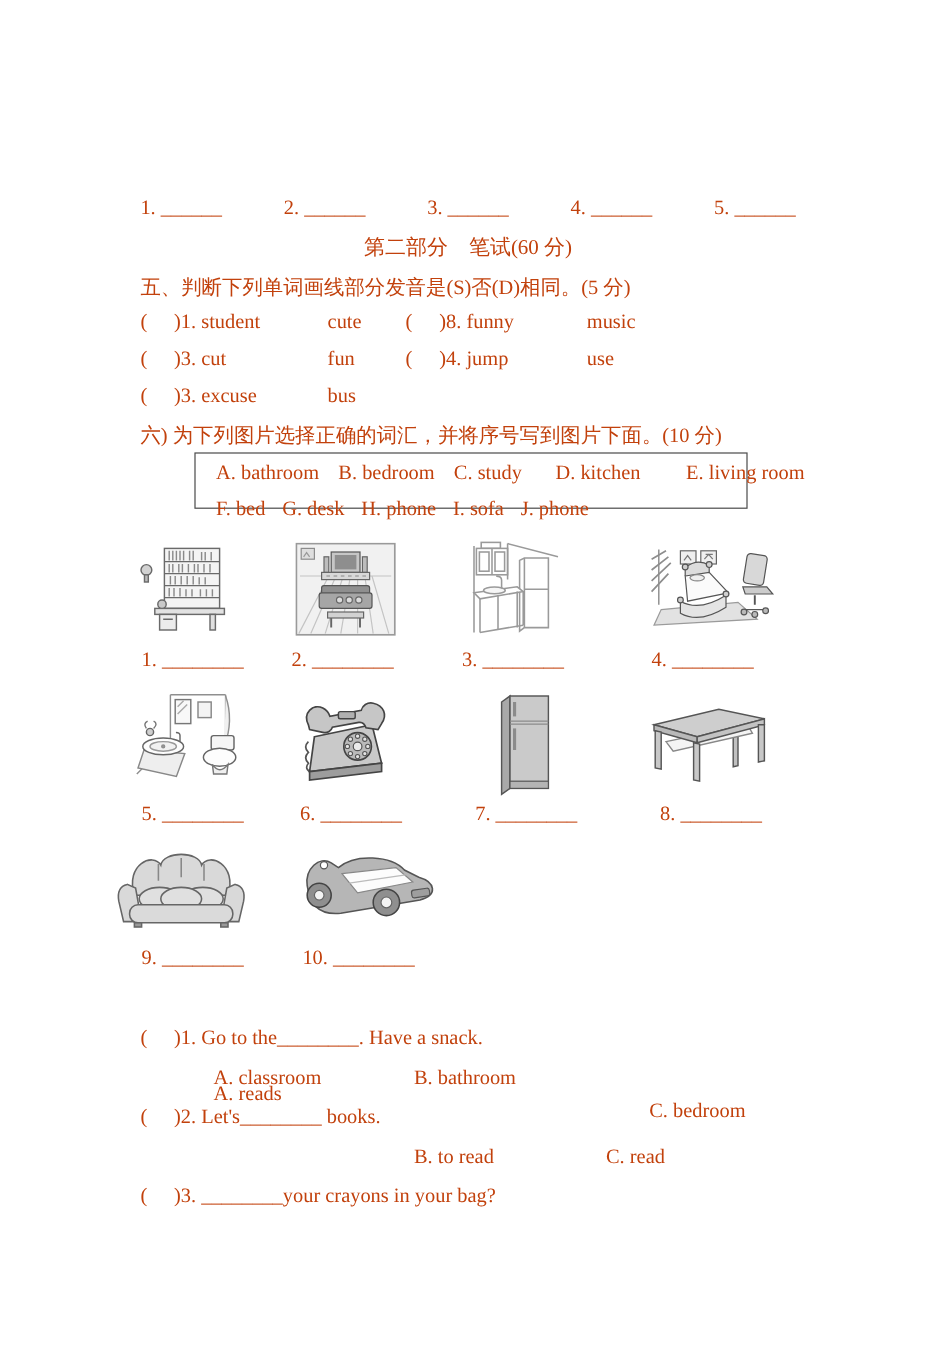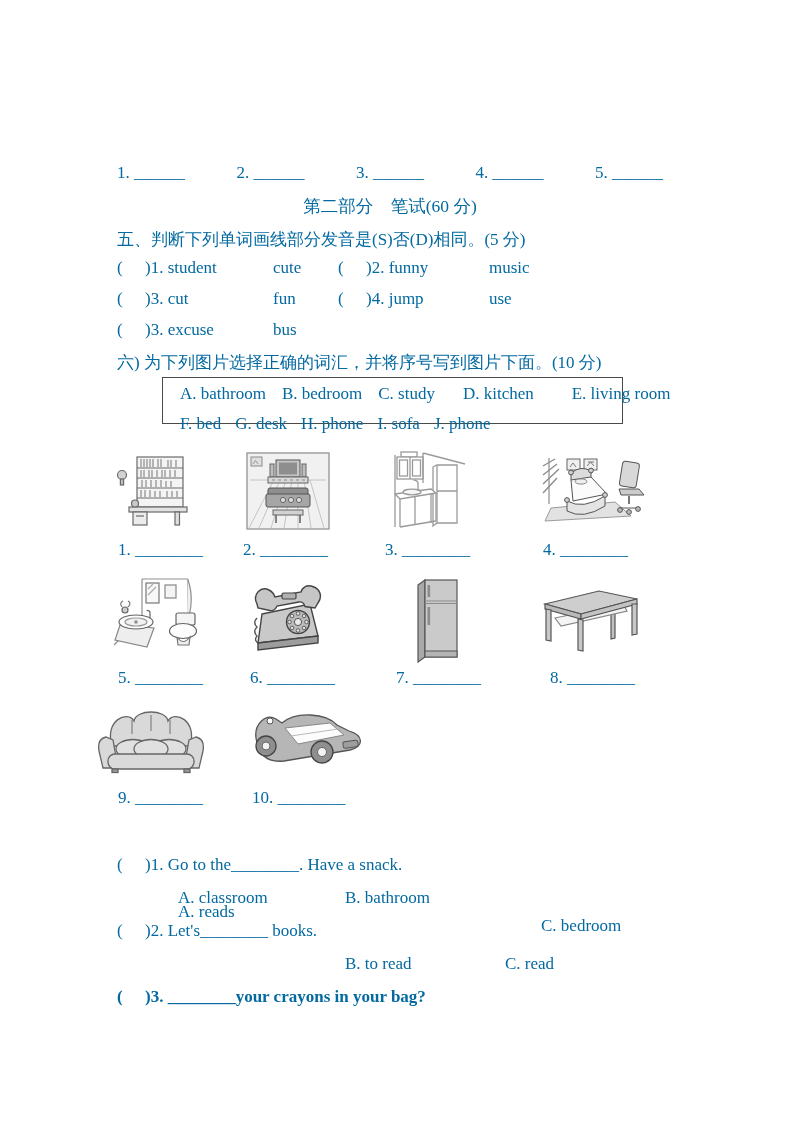--- a/index.html
+++ b/index.html
@@ -1,19 +1,19 @@
 <!DOCTYPE html>
 <html><head>
 <meta charset="utf-8">
 <style>
   html,body { margin:0; padding:0; background:#fff; }
   .sheet {
     position:relative; width:793px; height:1122px; background:#ffffff;
     font-family:"Liberation Serif","DejaVu Serif",serif;
-    font-size:17px; color:#0369a1; overflow:hidden;
+    font-size:17px; color:#c2410c; overflow:hidden;
   }
   .abs { position:absolute; white-space:nowrap; }
   .center { text-align:center; }
   
   .top-blanks { left:117px; top:163px; width:546px; display:flex; justify-content:space-between; }
   
   .part2 { left:117px; top:194px; width:546px; font-size:17.5px; }
   
   .s5row { left:117px; display:grid; grid-template-columns:28px 128px 65px 28px 123px auto; }
   .s5row .pair { }
@@ -51,21 +51,21 @@
 
   <div class="abs part2 center">第二部分　笔试(60 分)</div>
 
   <div class="abs" style="left:117px; top:228px;">五、判断下列单词画线部分发音是(S)否(D)相同。(5 分)</div>
 
   <div class="abs s5row" style="top:258px;">
     <span class="paren">(</span>
     <span>)1. student</span>
     <span class="pair">cute</span>
     <span class="paren">(</span>
-    <span>)2. funny</span>
+    <span>)8. funny</span>
     <span class="pair">music</span>
   </div>
   <div class="abs s5row" style="top:289px;">
     <span class="paren">(</span>
     <span>)3. cut</span>
     <span class="pair">fun</span>
     <span class="paren">(</span>
     <span>)4. jump</span>
     <span class="pair">use</span>
   </div>
@@ -297,17 +297,17 @@
   <span class="opt" style="left:345px; top:888px;">B. bathroom</span>
   <span class="opt" style="left:505px; top:916px;margin-left:36px;">C. bedroom</span>
 
   <div class="abs" style="left:117px; top:921px;">
     <span class="paren">(</span><span>)2. Let's________ books.</span>
   </div>
   <span class="opt" style="left:178px; top:902px;">A. reads</span>
   <span class="opt" style="left:345px; top:954px;">B. to read</span>
   <span class="opt" style="left:505px; top:954px;">C. read</span>
 
-  <div class="abs" style="left:117px; top:987px;font-weight:bold;">
+  <div class="abs" style="left:117px; top:987px;">
     <span class="paren">(</span><span>)3. ________your crayons in your bag?</span>
   </div>
 
 </div>
 
 </body></html>

